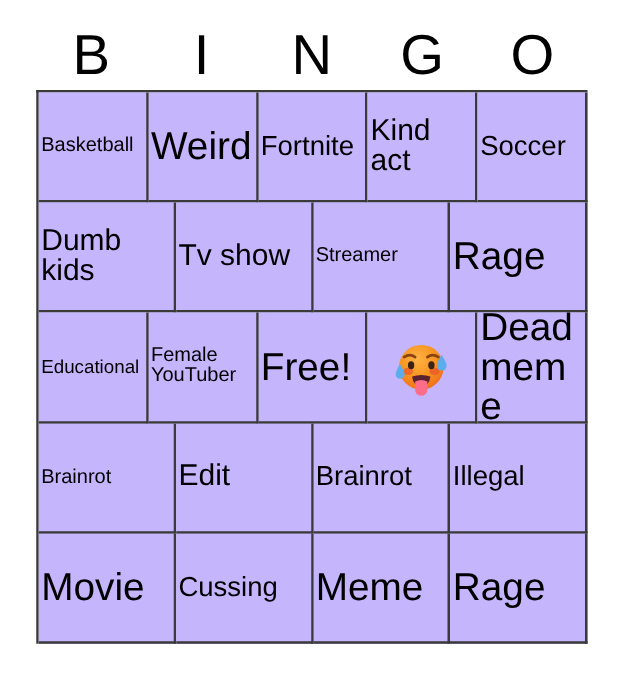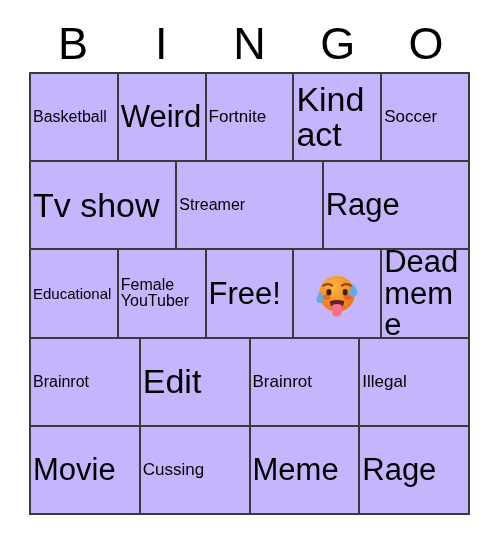--- a/index.html
+++ b/index.html
@@ -80,23 +80,23 @@
 
   .cell-text {
     display: block;
     width: 100%;
     line-height: 1.02;
     color: #000000;
     word-wrap: break-word;
   }
 
   
-  .fs-xl  { font-size: 34px; }
+  .fs-xl  { font-size: 24px; }
   .fs-lg  { font-size: 31px; }
-  .fs-md  { font-size: 17px; }
+  .fs-md  { font-size: 22px; }
   .fs-sm  { font-size: 16px; }
   .fs-xs  { font-size: 15px; }
 
   .cell-emoji {
     display: block;
     font-size: 42px;
     line-height: 1;
   }
 
   .emoji-art {
@@ -131,20 +131,23 @@
         </div>
       <div class="cell">
           <span class="cell-text fs-xl">Kind act</span>
         </div>
       <div class="cell">
           <span class="cell-text fs-md">Soccer</span>
         </div>
     </div>
 
     <div class="grid-row">
+      <div class="cell">
+          <span class="cell-text fs-xl">Dumb kids</span>
+        </div>
       <div class="cell">
           <span class="cell-text fs-xl">Tv show</span>
         </div>
       <div class="cell">
           <span class="cell-text fs-sm">Streamer</span>
         </div>
       <div class="cell">
           <span class="cell-text fs-lg">Rage</span>
         </div>
     </div>

